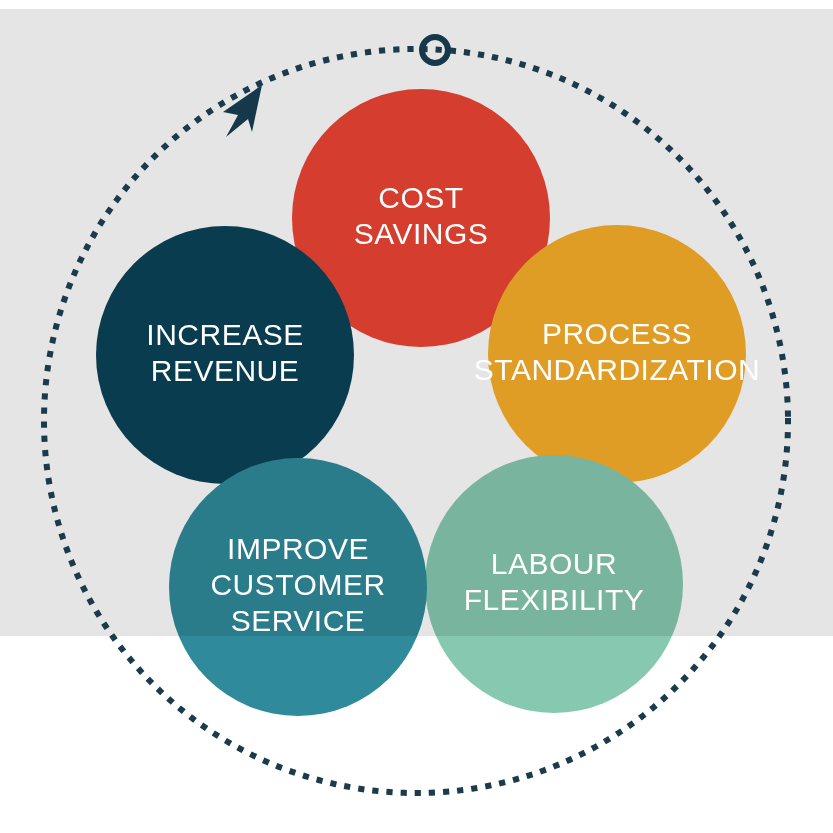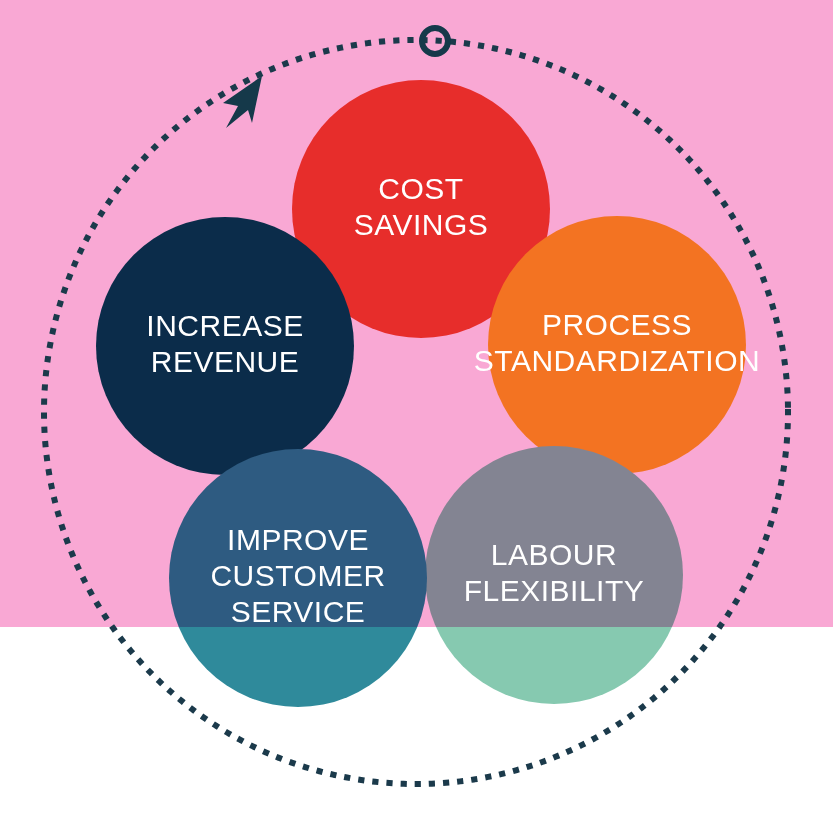--- a/index.html
+++ b/index.html
@@ -11,21 +11,22 @@
   body {
     width: 833px;
     height: 833px;
     font-family: "Liberation Sans", sans-serif;
     overflow: hidden;
   }
   #diagram-root {
     position: relative;
     width: 833px;
     height: 627px;
-    background: #f9a8d4;
+    background: #e5e5e5;
+    margin-top: 9px;
   }
   svg#diagram-svg {
     display: block;
     width: 833px;
     height: 833px;
   }
   .bubble-group {
     mix-blend-mode: multiply;
   }
   .bubble-label {

